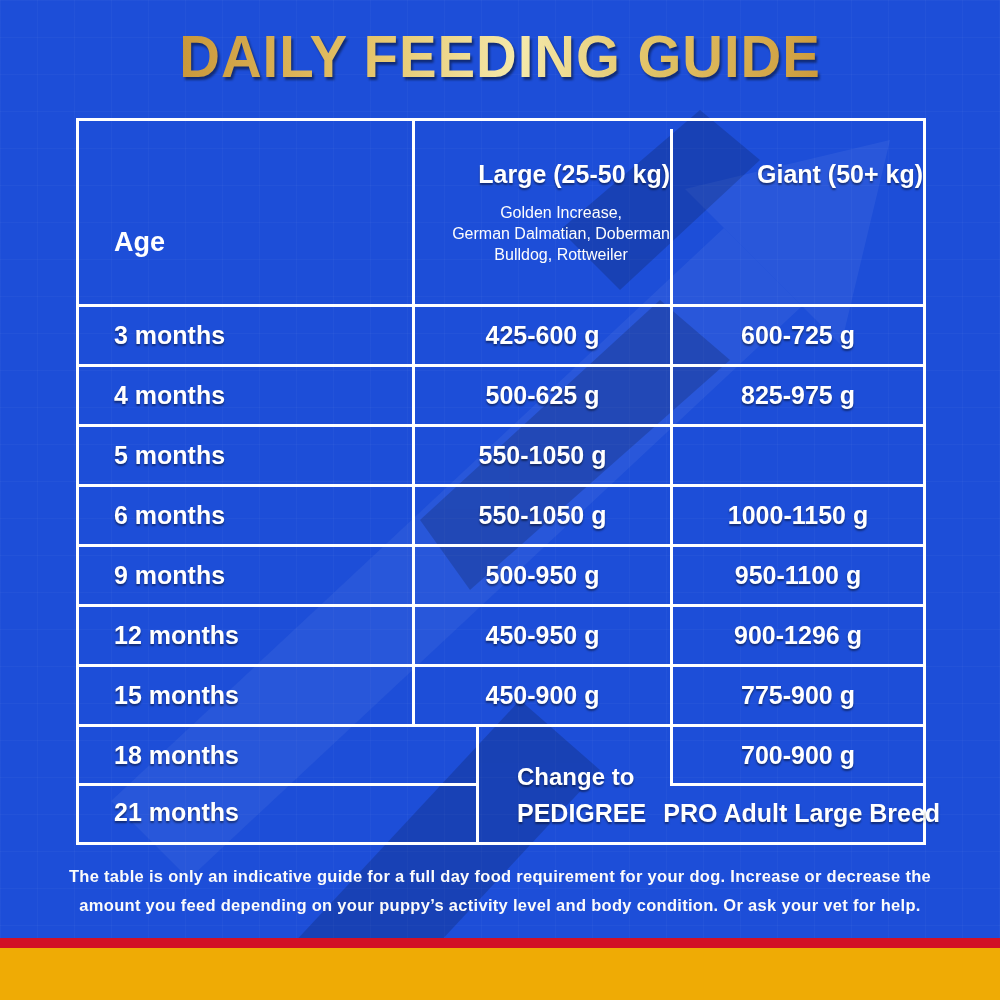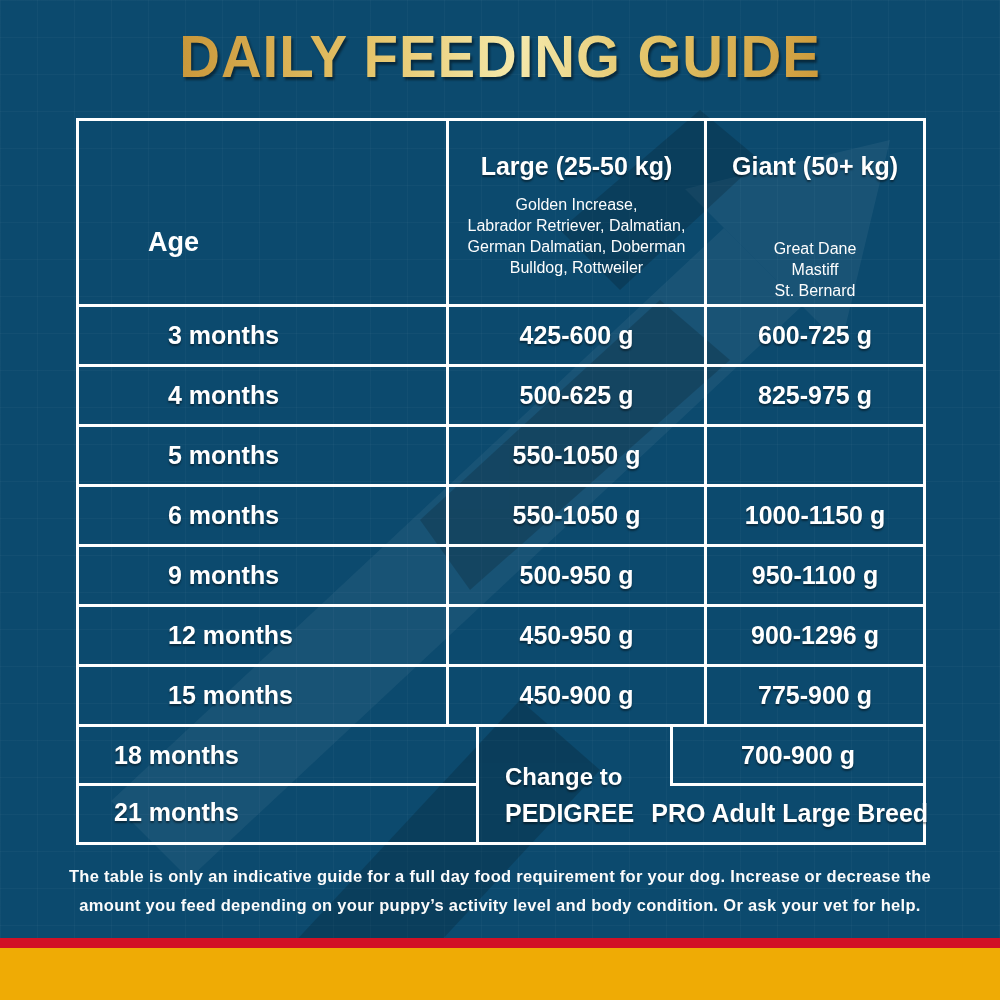--- a/index.html
+++ b/index.html
@@ -31,74 +31,74 @@
 
   
   .ftable {
     position:absolute; left:76px; top:118px; width:850px; height:727px;
     border:3px solid #fff; box-sizing:border-box;
     color:#fff;
   }
   .ftable * { box-sizing:border-box; }
   .thead { display:flex; height:186px; border-bottom:3px solid #fff; }
   .tr    { display:flex; height:60px;  border-bottom:3px solid #fff; }
-  .c1 { width:336px; border-right:3px solid #fff;margin-left:34px; }
+  .c1 { width:336px; border-right:3px solid #fff; }
   .c2 { width:258px; border-right:3px solid #fff; }
-  .c3 { flex:1;gap:44px; }
+  .c3 { flex:1; }
   .cell { display:flex; }
   .age-cell {
-    align-items:center; padding-left:55px;
+    align-items:center; padding-left:35px;
     font-size:25px; font-weight:bold;
     text-shadow:0 2px 2px rgba(0,0,0,0.45);
   }
   .val {
     align-items:center; justify-content:center;
     font-size:25px; font-weight:bold;
     text-shadow:0 2px 2px rgba(0,0,0,0.45);
   }
   .age-head {
     align-items:flex-end; padding-bottom:46px; padding-left:35px;
     font-size:27px; font-weight:bold;
   }
-  .colhead { flex-direction:column; align-items:center; padding-top:31px; }
+  .colhead { flex-direction:column; align-items:flex-end; padding-top:31px;margin-top:8px; }
   .colhead .ct { font-size:25px; font-weight:bold; margin-bottom:13px; text-shadow:0 2px 2px rgba(0,0,0,0.45); }
   .breeds { font-size:16px; line-height:21px; text-align:center; font-weight:400; color:#fdfdfd; }
 
   
   .bottom { display:flex; height:115px; }
   .bleft  { width:400px; border-right:3px solid #fff; display:flex; flex-direction:column; }
   .bleft .sub { height:59px; display:flex; align-items:center; padding-left:35px;
                 font-size:25px; font-weight:bold; text-shadow:0 2px 2px rgba(0,0,0,0.45); }
   .bleft .sub:first-child { border-bottom:3px solid #fff; height:59px; }
   .bleft .sub:last-child  { height:53px; }
   .merged { flex:1; position:relative; }
   .g18-box {
     position:absolute; top:0; right:0; width:253px; height:59px;
     border-left:3px solid #fff; border-bottom:3px solid #fff;
     display:flex; align-items:center; justify-content:center;
     font-size:25px; font-weight:bold; text-shadow:0 2px 2px rgba(0,0,0,0.45);
   }
-  .note { position:absolute; left:26px; top:31px; }
+  .note { position:absolute; left:38px; top:31px; }
   .note .l1 { font-size:24px; font-weight:bold; line-height:37px; text-shadow:0 2px 2px rgba(0,0,0,0.45); }
   .note .l2 { font-size:25px; font-weight:bold; line-height:37px; white-space:nowrap; text-shadow:0 2px 2px rgba(0,0,0,0.45); }
   .note .l2 .brand { margin-right:17px; }
 
   
   .disclaimer {
     position:absolute; top:862px; left:60px; right:60px; margin:0;
     text-align:center; color:#fbfbfb;
     font-size:16.5px; font-weight:bold; line-height:29px; letter-spacing:0.3px;
   }
   .band-red    { position:absolute; left:0; top:938px; width:1000px; height:10px; }
   .band-yellow { position:absolute; left:0; top:948px; width:1000px; height:52px; }
 </style>
 </head>
 <body>
 
-<div class="page" style="background: #0c4a6e;">
+<div class="page" style="background: #1d4ed8;">
 
   <div class="bg-grid"></div>
 
   <svg class="watermark" width="1000" height="1000" viewBox="0 0 1000 1000" aria-hidden="true">
     <g fill="#ffffff" opacity="0.05">
       <polygon points="111,801 724,228 802,306 189,879"></polygon>
       <polygon points="890,140 841,345 685,189"></polygon>
     </g>
     <g fill="#000000" opacity="0.16">
       <polygon points="420,520 660,300 730,360 470,590"></polygon>
@@ -110,32 +110,26 @@
   <h1 class="title">DAILY FEEDING GUIDE</h1>
 
   <div class="ftable">
 
     <div class="thead">
       <div class="cell c1 age-head">Age</div>
       <div class="cell c2 colhead">
         <div class="ct">Large (25-50 kg)</div>
         <div class="breeds">
           <div>Golden Increase,</div>
-          <div>Labrador Retriever, Dalmatian,</div>
           <div>German Dalmatian, Doberman</div>
           <div>Bulldog, Rottweiler</div>
         </div>
       </div>
       <div class="cell c3 colhead">
         <div class="ct">Giant (50+ kg)</div>
-        <div class="breeds">
-          <div>Great Dane</div>
-          <div>Mastiff</div>
-          <div>St. Bernard</div>
-        </div>
       </div>
     </div>
 
     <div class="tr">
       <div class="cell c1 age-cell">3 months</div>
       <div class="cell c2 val">425-600 g</div>
       <div class="cell c3 val">600-725 g</div>
     </div>
     <div class="tr">
       <div class="cell c1 age-cell">4 months</div>

